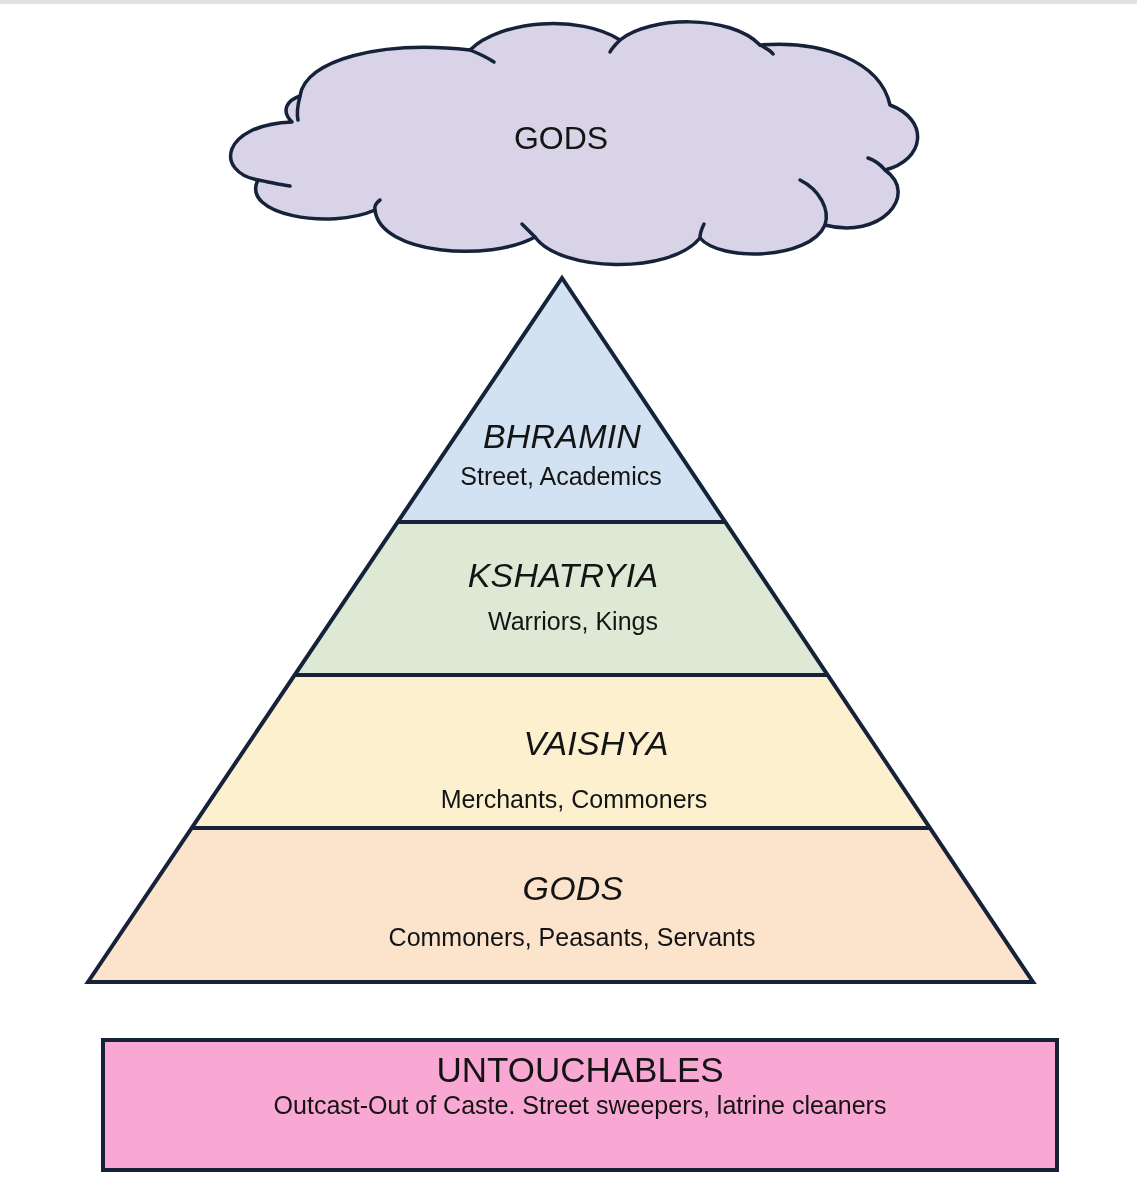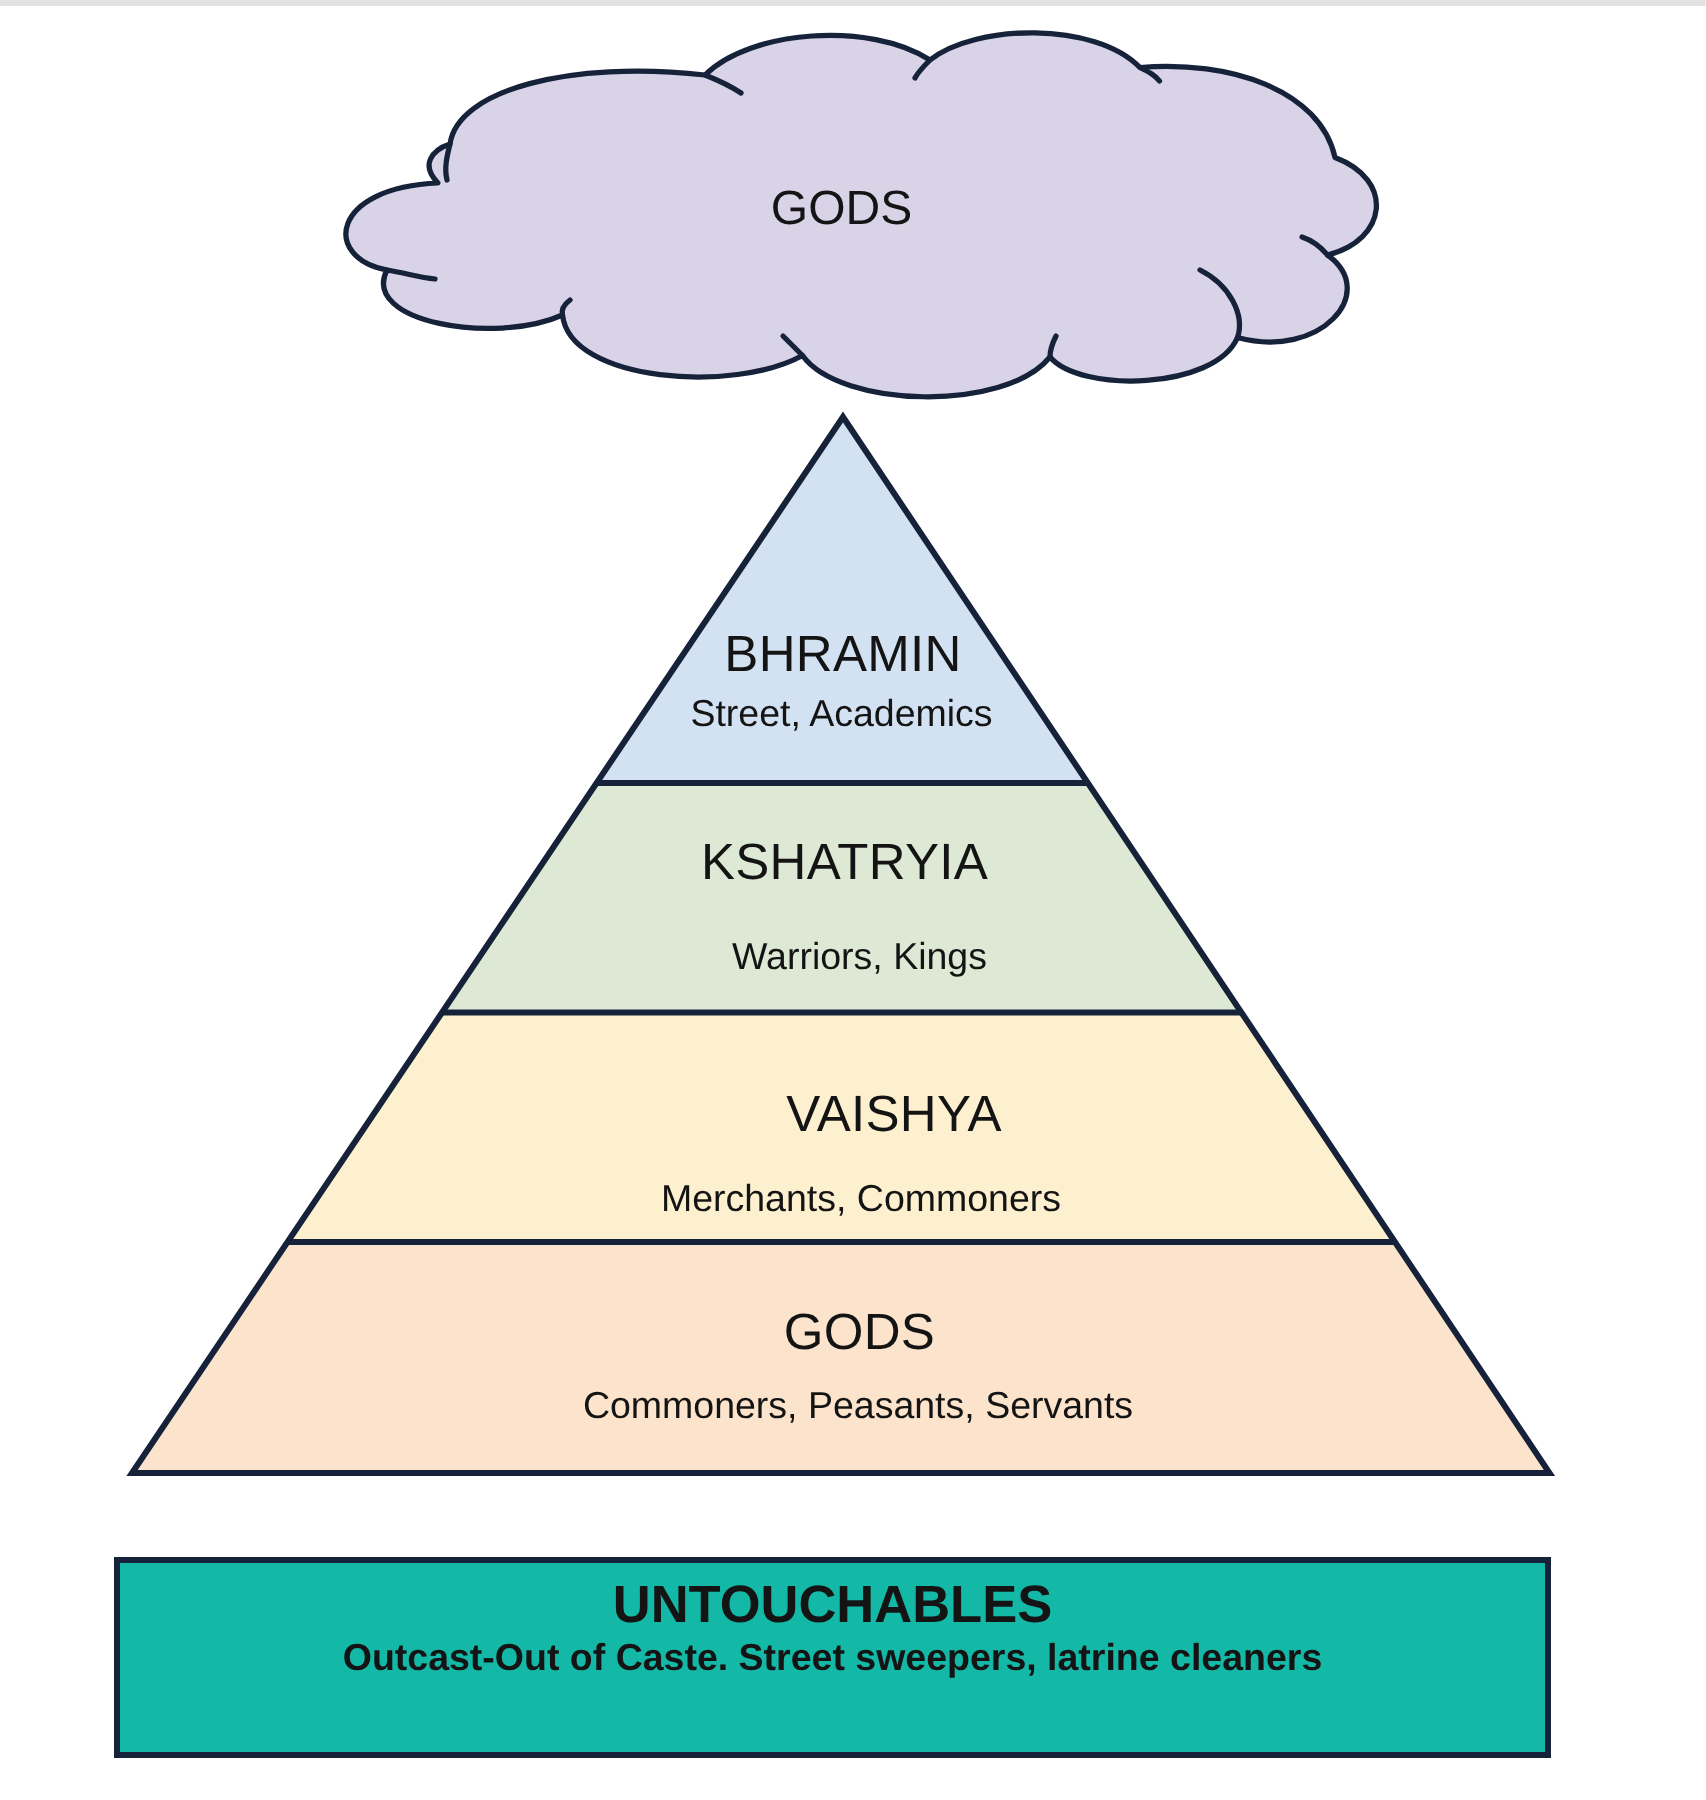--- a/index.html
+++ b/index.html
@@ -28,38 +28,38 @@
     .label {
       position: absolute;
       text-align: center;
       white-space: nowrap;
       transform: translateX(-50%);
       color: #141414;
     }
     .title {
       font-size: 34px;
       letter-spacing: 0.2px;
+      font-style: italic;
     }
     .sub {
       font-size: 25px;
     }
     .gods {
       font-size: 32px;
     }
     .untouch-box {
       position: absolute;
-      left: 76px;
+      left: 101px;
       top: 1038px;
       width: 958px;
       height: 134px;
       box-sizing: border-box;
       border: 4px solid #16223a;
-      background: #14b8a6;
+      background: #f9a8d4;
       text-align: center;
-      font-weight: bold;
     }
     .untouch-title {
       margin-top: 8px;
       font-size: 35px;
       line-height: 40px;
       color: #141414;
     }
     .untouch-sub {
       font-size: 25px;
       line-height: 30px;
@@ -109,21 +109,21 @@
   <line x1="295" y1="675" x2="828" y2="675" stroke="#16223a" stroke-width="4"></line>
   <line x1="192" y1="828" x2="930" y2="828" stroke="#16223a" stroke-width="4"></line>
 </svg>
 
 <div class="label gods" style="left:561px; top:120px;">GODS</div>
 
 <div class="label title" style="left:562px; top:417px;">BHRAMIN</div>
 <div class="label sub" style="left:561px; top:462px;">Street, Academics</div>
 
 <div class="label title" style="left:563px; top:556px;">KSHATRYIA</div>
-<div class="label sub" style="left:573px; top:624px;">Warriors, Kings</div>
+<div class="label sub" style="left:573px; top:607px;">Warriors, Kings</div>
 
 <div class="label title" style="left:572px; top:724px;margin-left:24px;">VAISHYA</div>
 <div class="label sub" style="left:574px; top:785px;">Merchants, Commoners</div>
 
 <div class="label title" style="left:573px; top:869px;">GODS</div>
 <div class="label sub" style="left:572px; top:923px;">Commoners, Peasants, Servants</div>
 
 <div class="untouch-box">
   <div class="untouch-title">UNTOUCHABLES</div>
   <div class="untouch-sub">Outcast-Out of Caste. Street sweepers, latrine cleaners</div>

